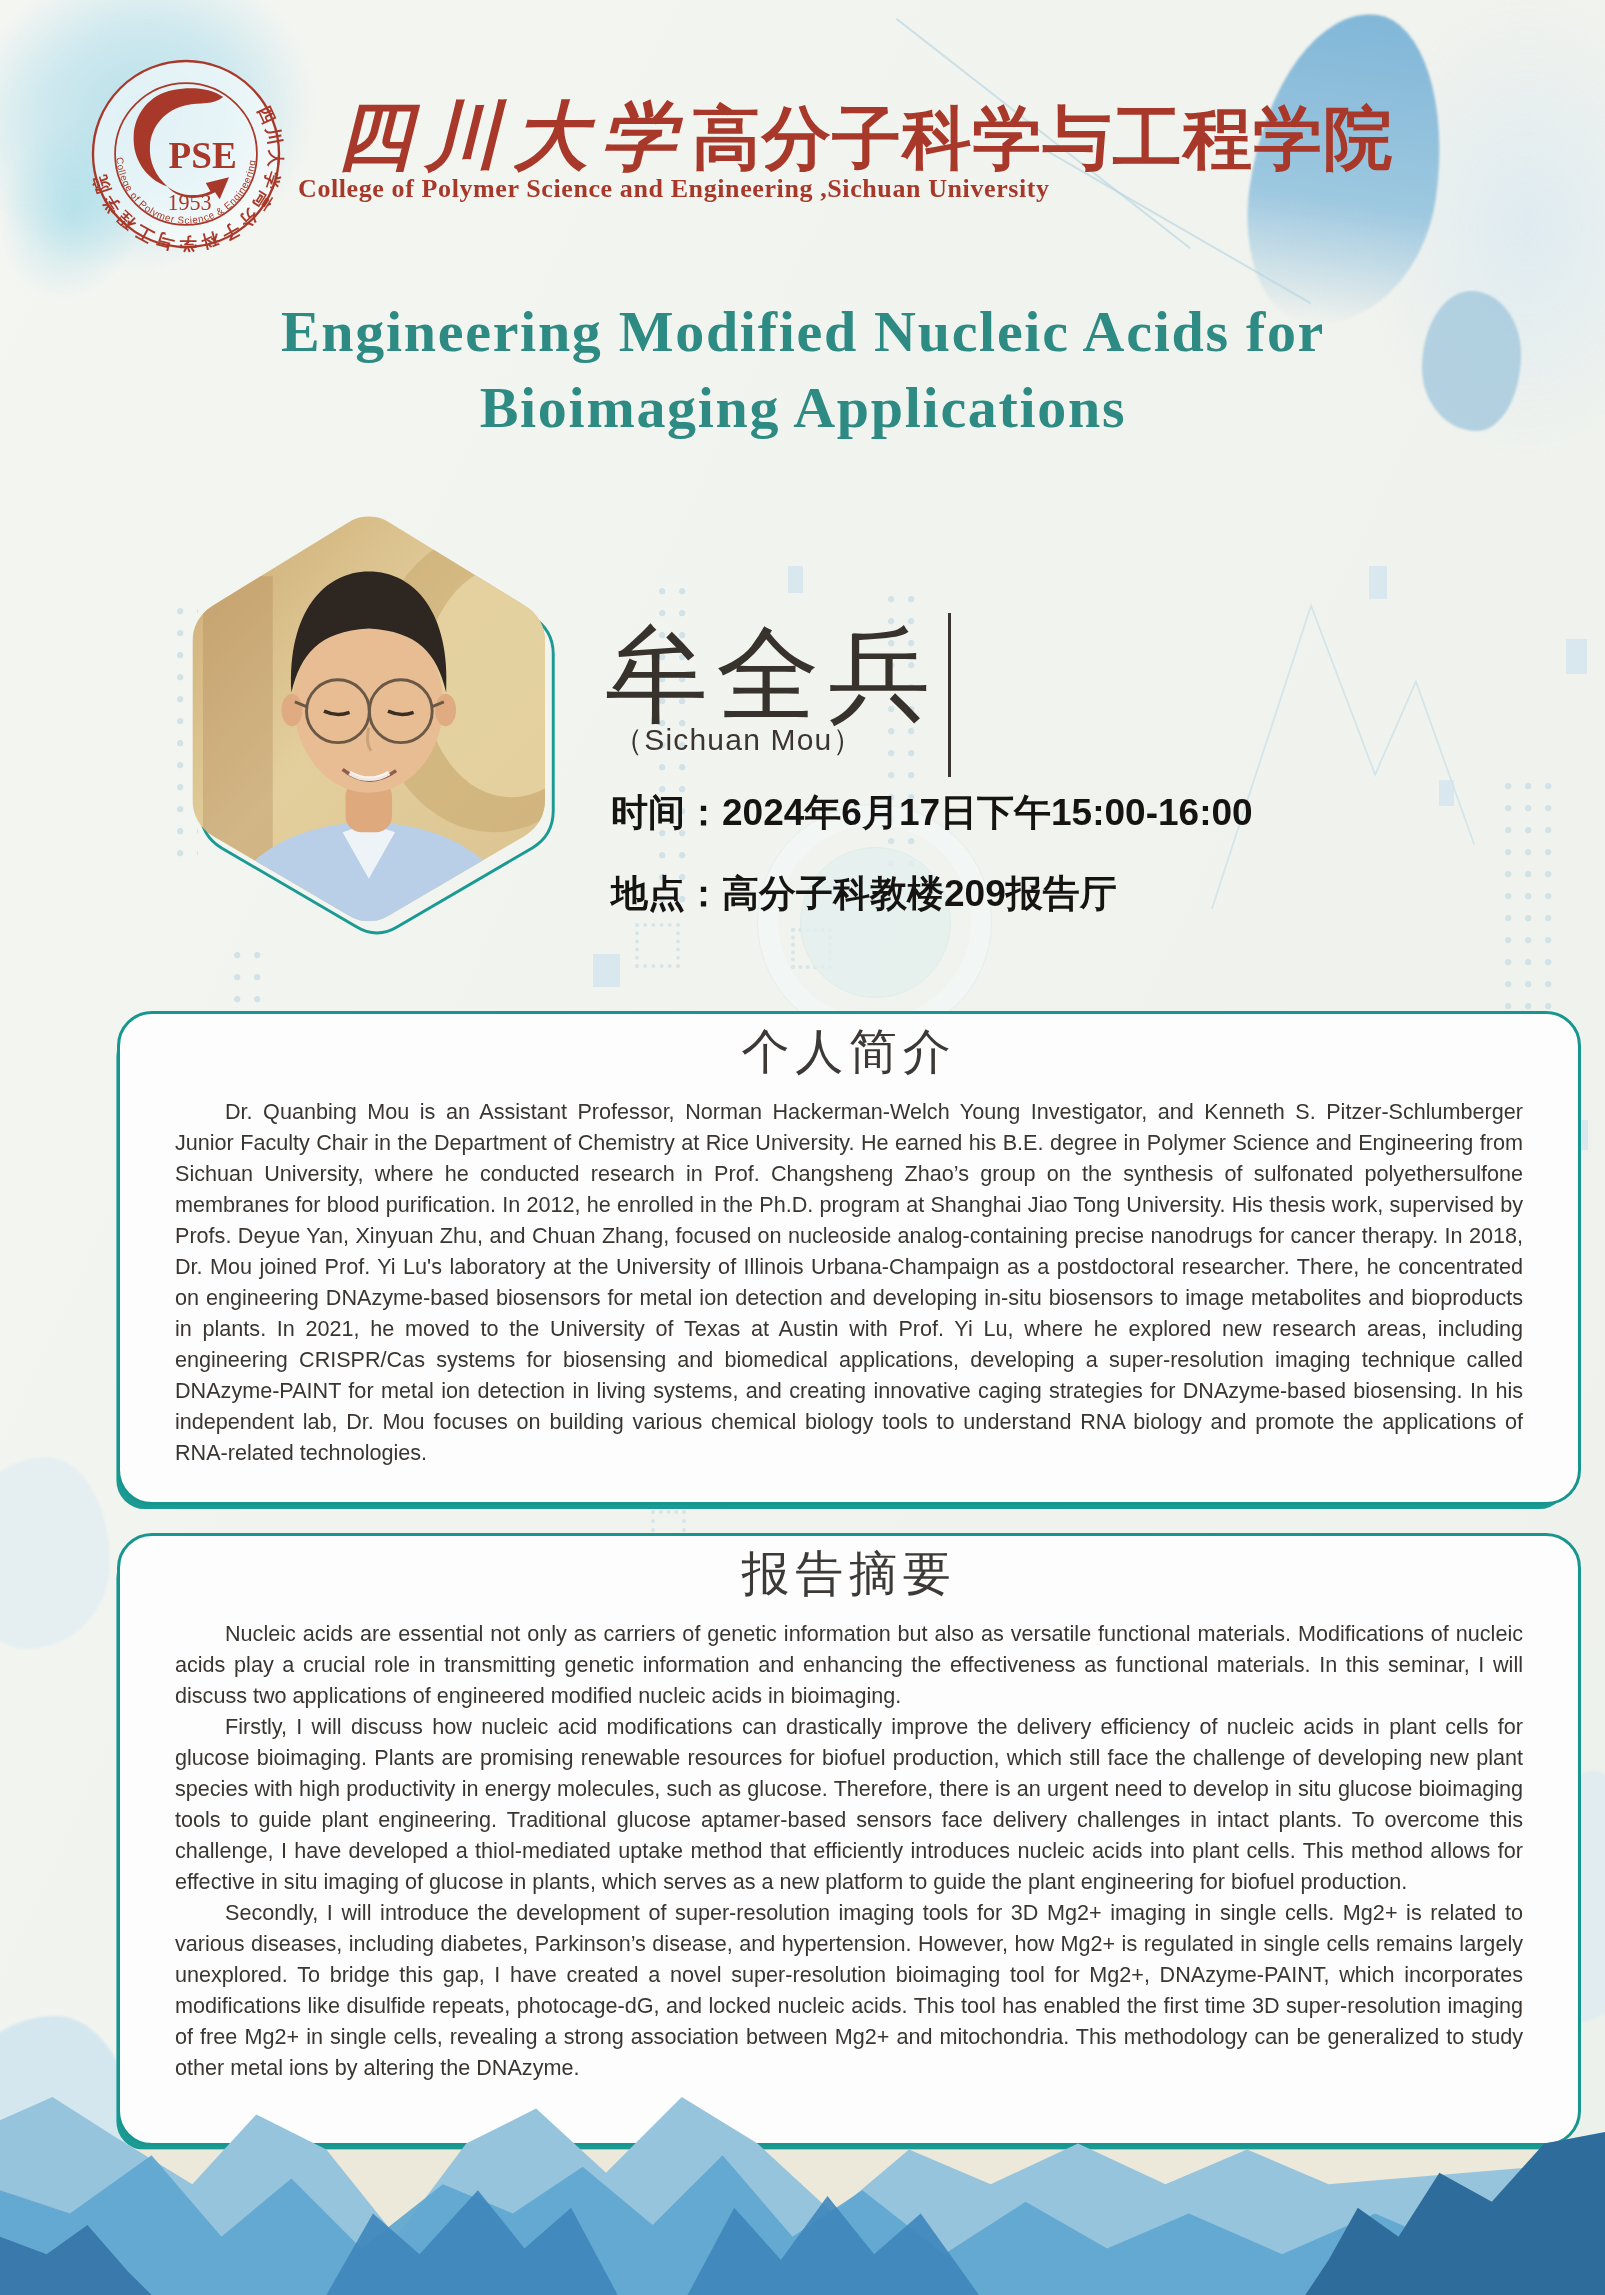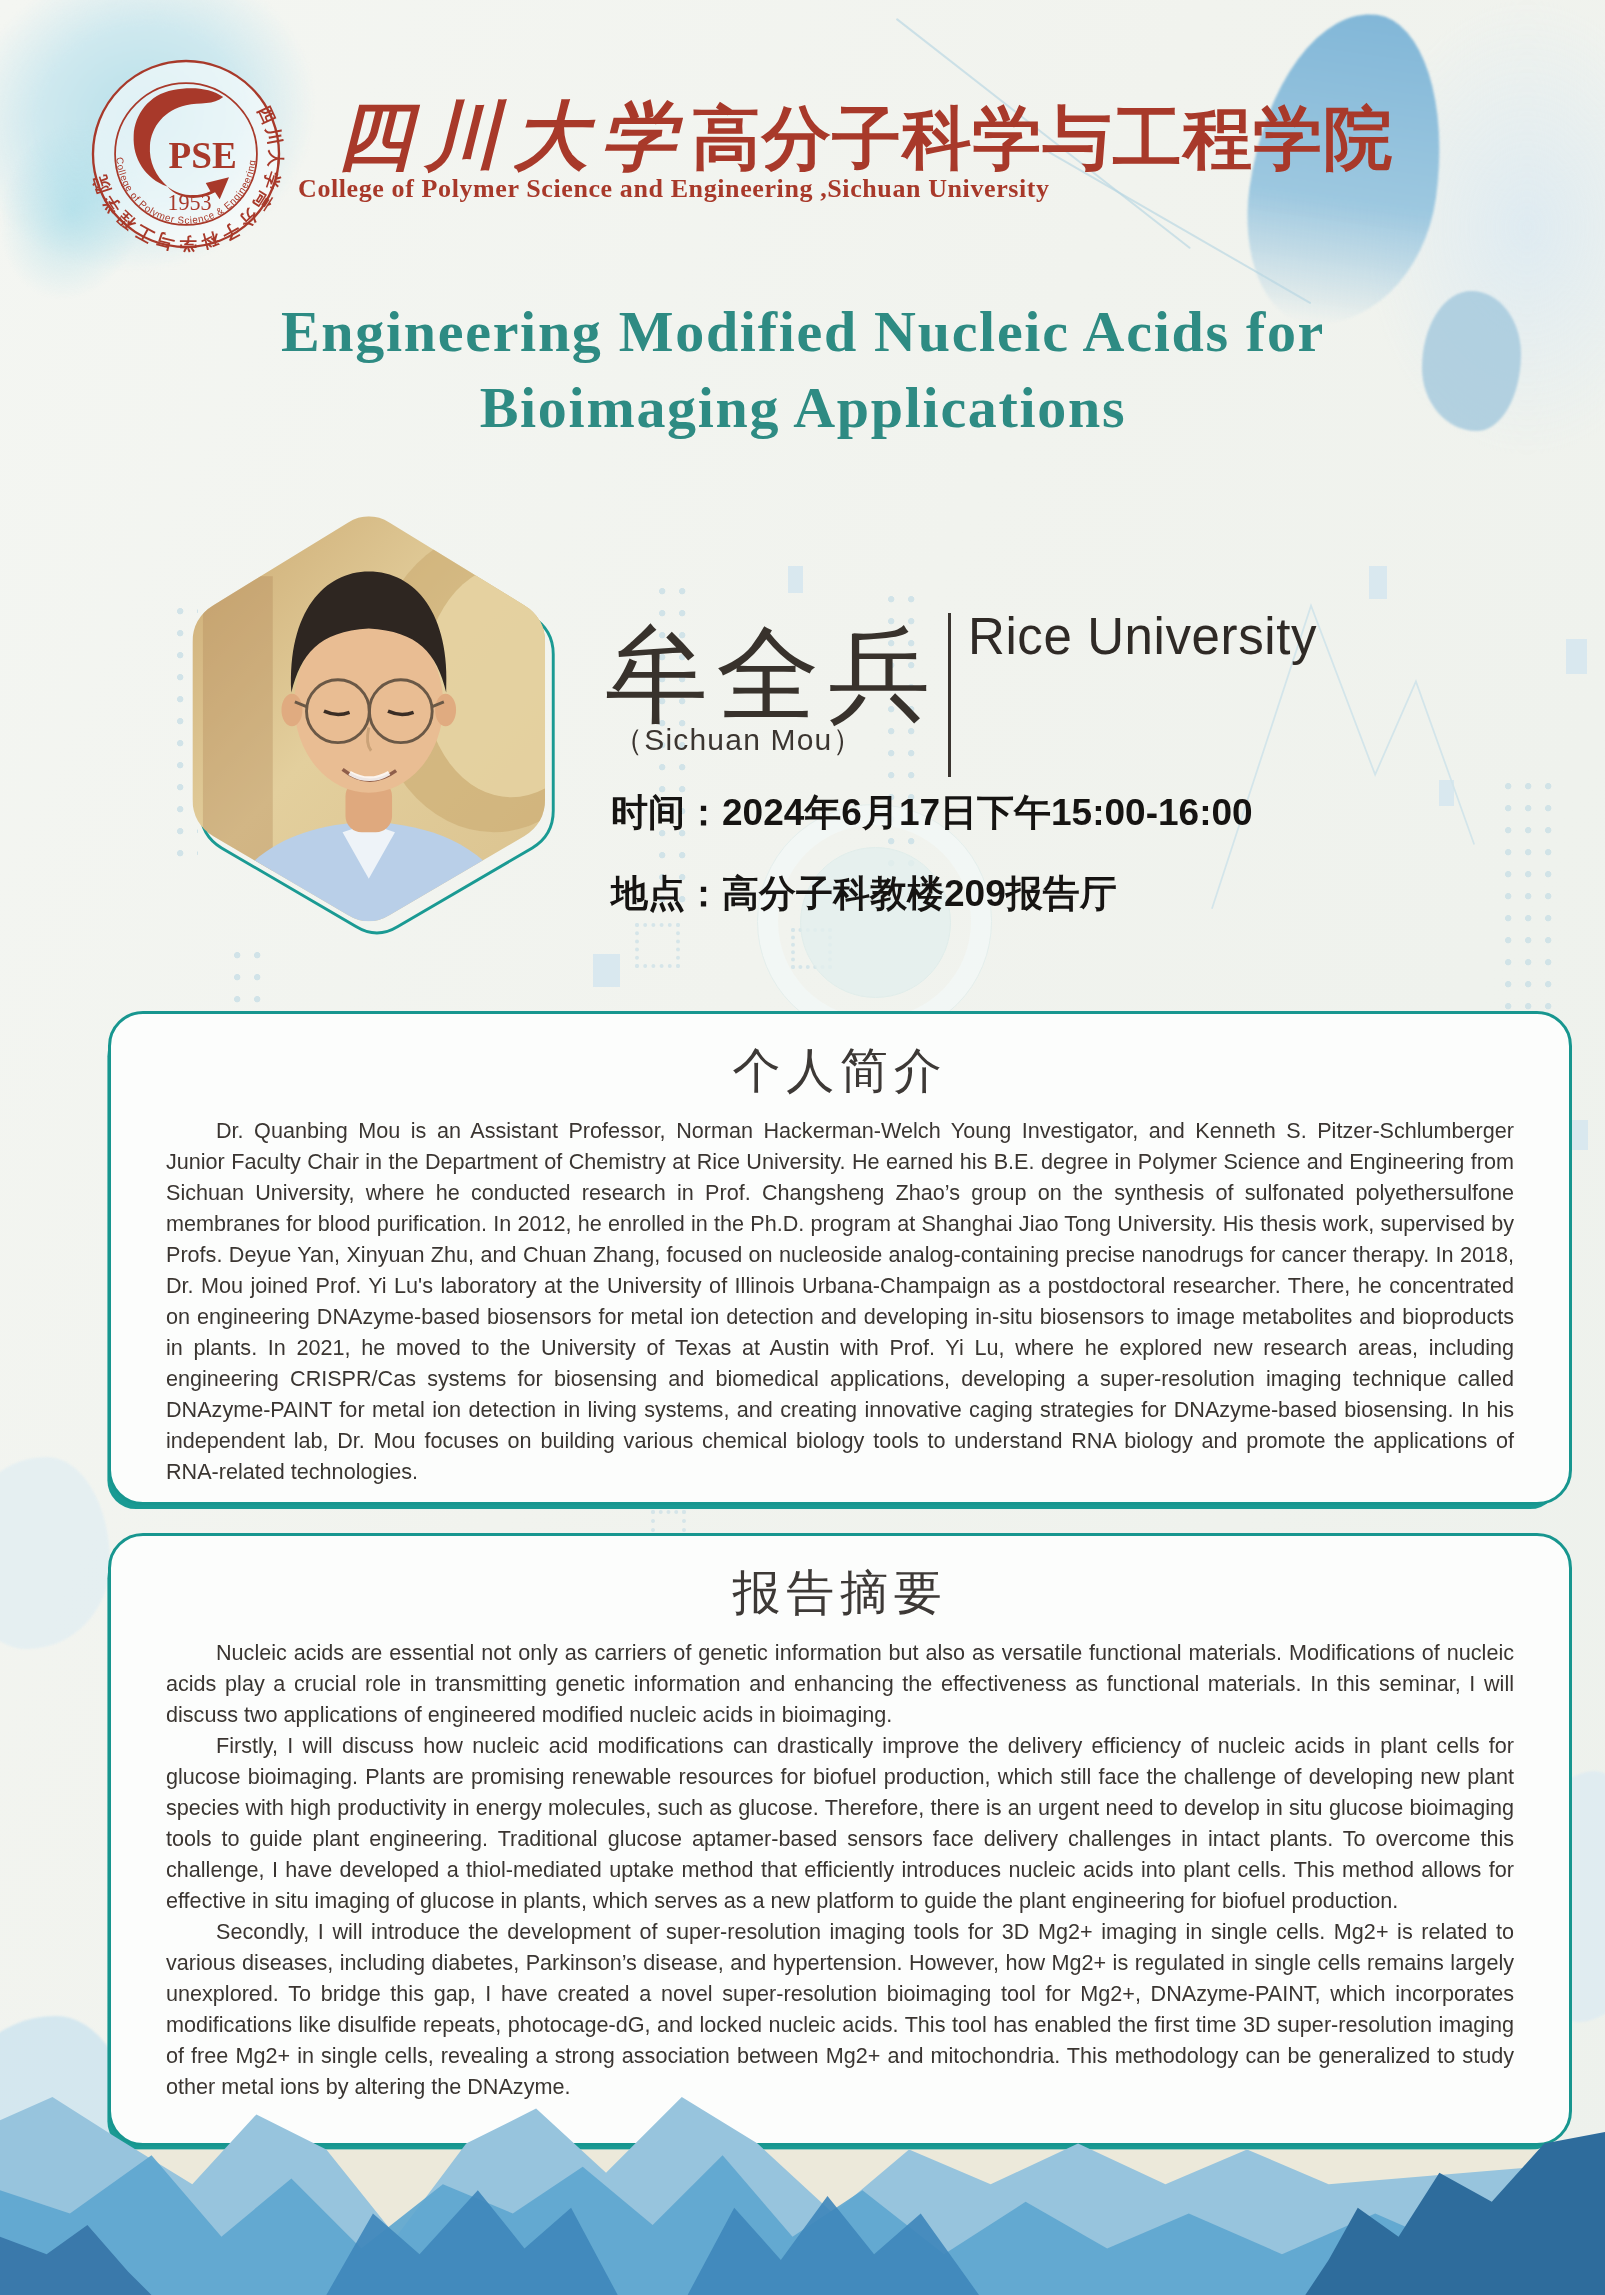--- a/index.html
+++ b/index.html
@@ -57,23 +57,23 @@
         letter-spacing:8.2px;color:#38322c;}
   .name-en{position:absolute;left:613px;top:720px;font-size:30px;color:#3b3530;letter-spacing:1.2px;}
   .vdiv{position:absolute;left:948px;top:613px;width:2.9px;height:164px;background:#3b3530;}
   .affil{position:absolute;left:968px;top:607px;font-size:51px;color:#2f2a26;letter-spacing:0.6px;}
   .post{position:absolute;left:968px;top:669px;font-size:51px;color:#2f2a26;letter-spacing:0.6px;}
   .info{position:absolute;left:611px;white-space:nowrap;font-weight:800;font-size:37px;color:#161412;}
   .info .lab{font-weight:800;}
   .i-time{top:788px;} .i-venue{top:869px;}
 
   
-  .secbox{position:absolute;left:108px;width:1464px;box-sizing:border-box;
+  .secbox{position:absolute;left:117px;width:1464px;box-sizing:border-box;
         background:#fcfdfc;border:3.5px solid #17968f;border-radius:35px;
-        box-shadow:-7px 10.5px 0 -6.4px #1a9a93;padding:24px 55px 0 55px;}
+        box-shadow:-7px 10.5px 0 -6.4px #1a9a93;padding:5px 55px 0 55px;}
   .box-bio{top:1011px;height:494px;}
   .box-abs{top:1533px;height:613px;}
   .sec-h{text-align:center;font-size:48px;font-weight:400;color:#3d3936;
         letter-spacing:5.8px;margin:7px 0 17.5px 0;line-height:1.1;}
   .sec-p{margin:0;font-size:21.6px;line-height:31px;text-align:justify;color:#3a3531;
         text-indent:50px;}
 
   
   .bottom-art{position:absolute;left:0;top:2062px;width:1606px;height:233px;}
 
@@ -185,21 +185,20 @@
 
       <path d="M345,380 q-6,28 4,40" stroke="#caa278" stroke-width="5" fill="none"></path>
       <path d="M300,452 q45,36 92,2" stroke="#8f5e4a" stroke-width="6" fill="none"></path>
       <path d="M312,458 q34,20 68,0" stroke="#ffffff" stroke-width="8" fill="none" opacity="0.85"></path>
     </g>
   </svg>
 
   <div class="name-cn">牟全兵</div>
   <div class="name-en">（Sichuan Mou）</div>
   <div class="vdiv"></div>
-  <div class="affil">Rice University</div>
 
   <div class="info i-time">
     <span class="lab">时间：</span><span>2024年6月17日下午15:00-16:00</span>
   </div>
   <div class="info i-venue">
     <span class="lab">地点：</span><span>高分子科教楼209报告厅</span>
   </div>
 
   <section class="secbox box-bio">
     <h2 class="sec-h">个人简介</h2>

